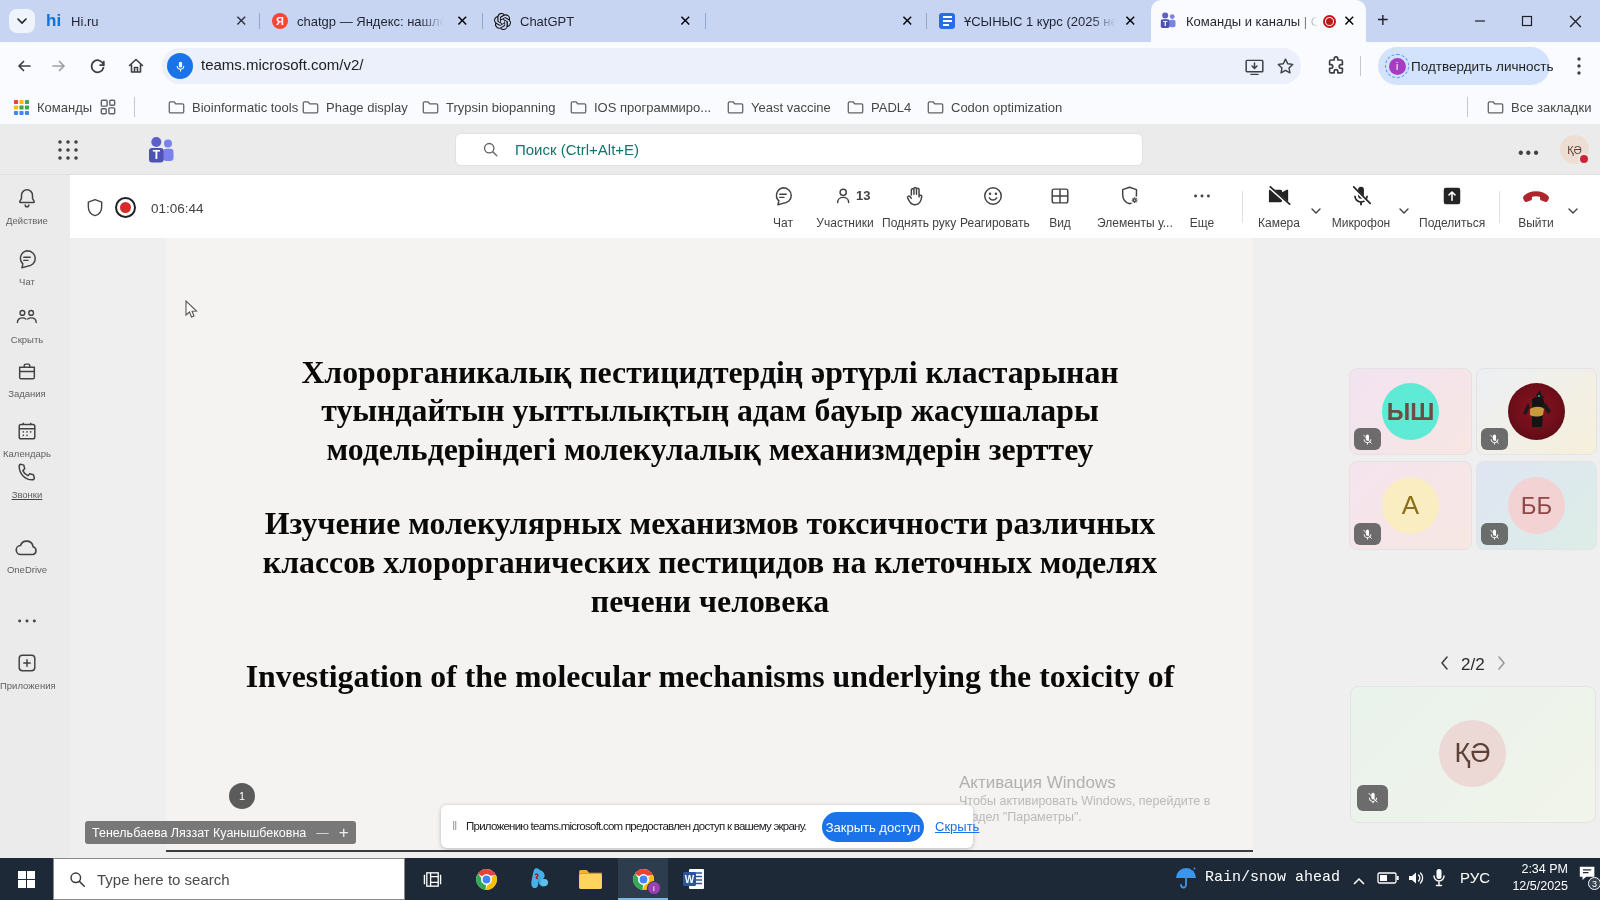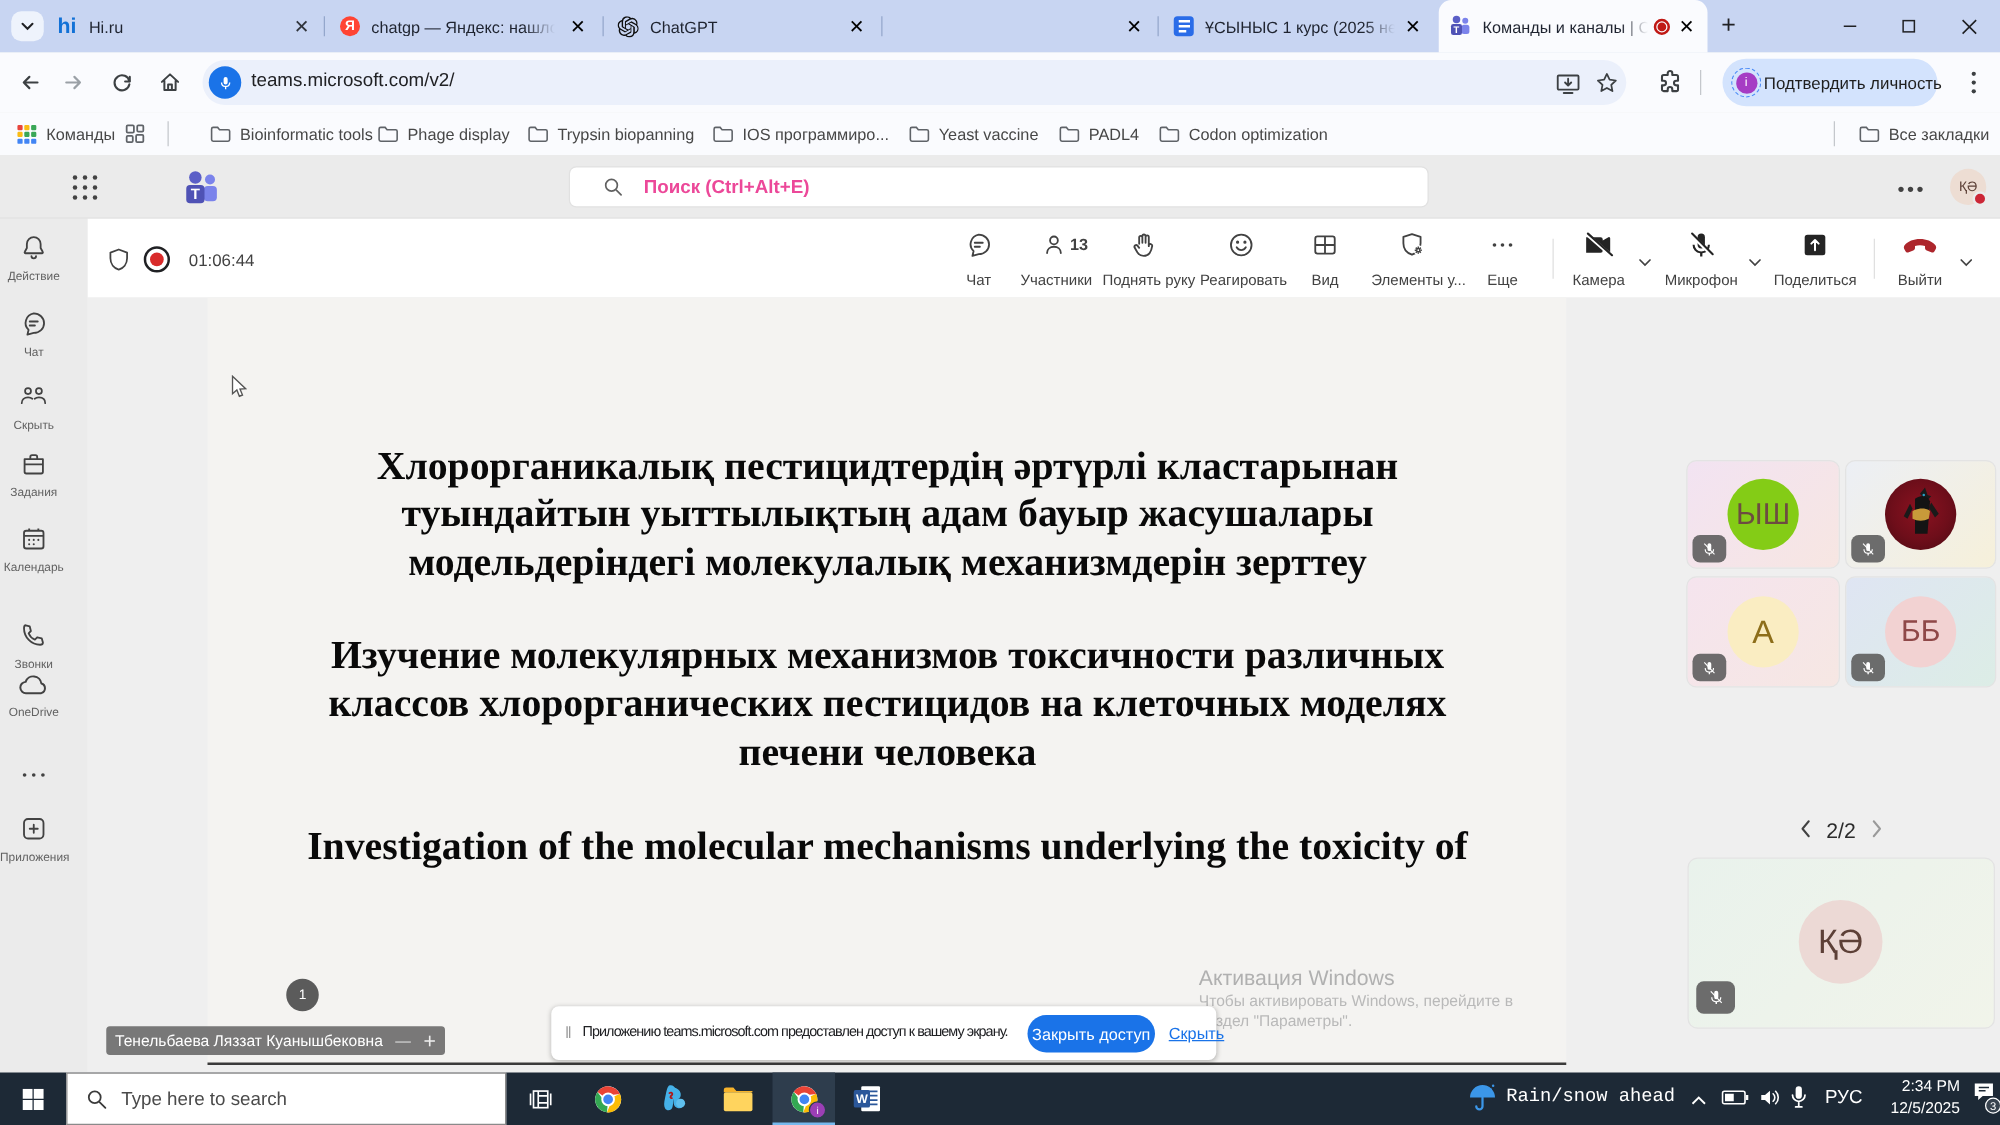--- a/index.html
+++ b/index.html
@@ -28,21 +28,21 @@
 #proftext { font-size:13.5px; color:#1f1f1f; margin-left:33px; white-space:nowrap; }
 
 
 #bmbar { position:absolute; left:0; top:90px; width:1600px; height:34px; background:#fafbfe; }
 .bm { position:absolute; top:90px; height:34px; display:flex; align-items:center; gap:7px; font-size:13px; color:#474747; }
 .folder { width:17px; height:14px; }
 
 
 #teamstop { position:absolute; left:0; top:124px; width:1600px; height:51px; background:#ebebeb; border-bottom:1px solid #e0e0e0; }
 #tsearchbox { position:absolute; left:455px; top:133px; width:688px; height:33px; background:#fff; border:1px solid #e1e1e1; border-radius:6px; display:flex; align-items:center; }
-#tsearchbox span { color:#ec4899; font-size:15px;font-weight:bold; }
+#tsearchbox span { color:#0f766e; font-size:15px; }
 
 
 #meetbar { position:absolute; left:70px; top:175px; width:1530px; height:63px; background:#fff; }
 .mbtn { position:absolute; top:185px; width:66px; text-align:center; color:#424242; }
 .mbtn .lbl { font-size:12px; color:#424242; margin-top:5px; white-space:nowrap; }
 .msep { position:absolute; top:191px; width:1px; height:32px; background:#e0e0e0; }
 
 
 #rail { position:absolute; left:0; top:175px; width:70px; height:683px; background:#ebebeb; }
 .ritem { position:absolute; left:0; width:54px; text-align:center; color:#424242; }
@@ -415,21 +415,21 @@
         <rect x="3.5" y="5" width="17" height="15.5" rx="2"></rect>
         <path d="M3.5 9.5 h17 M8 5 V3 M16 5 V3"></path>
         <g fill="#424242" stroke="none">
           <circle cx="8" cy="13" r="0.9"></circle>
           <circle cx="12" cy="13" r="0.9"></circle>
           <circle cx="16" cy="13" r="0.9"></circle>
           <circle cx="8" cy="16.8" r="0.9"></circle>
           <circle cx="12" cy="16.8" r="0.9"></circle>
         </g>
       </svg><div class="rlbl">Календарь</div></div>
-  <div class="ritem" style="top:497px;"><svg width="22" height="22" viewBox="0 0 24 24" fill="none" stroke="#424242" stroke-width="1.6">
+  <div class="ritem" style="top:461px;text-decoration:underline;"><svg width="22" height="22" viewBox="0 0 24 24" fill="none" stroke="#424242" stroke-width="1.6">
         <path d="M5 3.5 l3.5 1 1 4 -2 2 c1 2.5 3 4.5 5.5 5.5 l2-2 4 1 1 3.5 c0 1-1 2-2.5 2 C10 20.5 3.5 14 3.5 6 3.5 4.5 4 3.5 5 3.5z" stroke-linejoin="round"></path>
       </svg><div class="rlbl">Звонки</div></div>
   <div class="ritem" style="top:538px;"><svg width="26" height="20" viewBox="0 0 26 20" fill="none" stroke="#424242" stroke-width="1.6">
         <path d="M7 16.5 a4.5 4.5 0 0 1-.5-9 6.5 6.5 0 0 1 12.6 1.3 A4 4 0 0 1 19 16.5 z" stroke-linejoin="round"></path>
       </svg><div class="rlbl">OneDrive</div></div>
   <div class="ritem" style="top:612px;"><svg width="22" height="10" viewBox="0 0 24 10" fill="#424242">
         <circle cx="4" cy="5" r="1.6"></circle>
         <circle cx="12" cy="5" r="1.6"></circle>
         <circle cx="20" cy="5" r="1.6"></circle>
       </svg></div>
@@ -460,21 +460,21 @@
   <div class="abs" style="left:959px;top:773px;color:#b0b0b0;font-size:17px;">Активация Windows</div>
   <div class="abs" style="left:959px;top:794px;color:#b9b9b9;font-size:12.5px;line-height:15.5px;">Чтобы активировать Windows, перейдите в<br>раздел "Параметры".</div>
 
   <div class="abs" style="left:441px;top:805px;width:532px;height:43px;background:#fff;border-radius:6px;box-shadow:0 1px 4px rgba(0,0,0,.25);"></div>
   <div class="abs" style="left:452px;top:818px;color:#9a9a9a;font-size:13px;">‖</div>
   <div class="abs" style="left:466px;top:820px;color:#202124;font-size:11.5px;letter-spacing:-0.75px;">Приложению teams.microsoft.com предоставлен доступ к вашему экрану.</div>
   <div class="abs" style="left:822px;top:812px;width:102px;height:30px;border-radius:15px;background:#1a73e8;color:#fff;font-size:13px;display:flex;align-items:center;justify-content:center;">Закрыть доступ</div>
   <div class="abs" style="left:935px;top:819px;color:#1a73e8;font-size:13px;text-decoration:underline;">Скрыть</div>
 
   <div class="tile" style="left:1349px;top:368px;width:123px;height:87px;background:linear-gradient(135deg,#f2e3f2,#f7e6e2);"></div>
-  <div class="avat" style="left:1382px;top:383px;width:57px;height:57px;background:#84cc16;color:#6d4c41;font-size:24px;">ЫШ</div>
+  <div class="avat" style="left:1382px;top:383px;width:57px;height:57px;background:#5eead4;color:#6d4c41;font-size:24px;font-weight:bold;">ЫШ</div>
   <div class="micoff" style="left:1354px;top:428px;">
       <svg width="13" height="13" viewBox="0 0 24 24" fill="#fff">
         <path d="M12 14.5 a2.8 2.8 0 0 0 2.8-2.8 V5.6 a2.8 2.8 0 0 0-5.6 0 v6.1 A2.8 2.8 0 0 0 12 14.5z"></path>
         <path d="M17.3 11.7 a5.3 5.3 0 0 1-10.6 0 H5 a7 7 0 0 0 6 6.9 V21 h2 v-2.4 a7 7 0 0 0 6-6.9z"></path>
         <path d="M4.5 3.5 L19.5 19.5" stroke="#fff" stroke-width="1.6"></path>
       </svg>
     </div>
 
   <div class="tile" style="left:1476px;top:368px;width:121px;height:87px;background:linear-gradient(135deg,#eceff5,#f6f0da);"></div>
   <div class="avat" style="left:1508px;top:383px;width:57px;height:57px;background:radial-gradient(circle at 50% 45%, #8c1220 0%, #6e0e1a 55%, #4a0a12 100%);overflow:hidden;">

